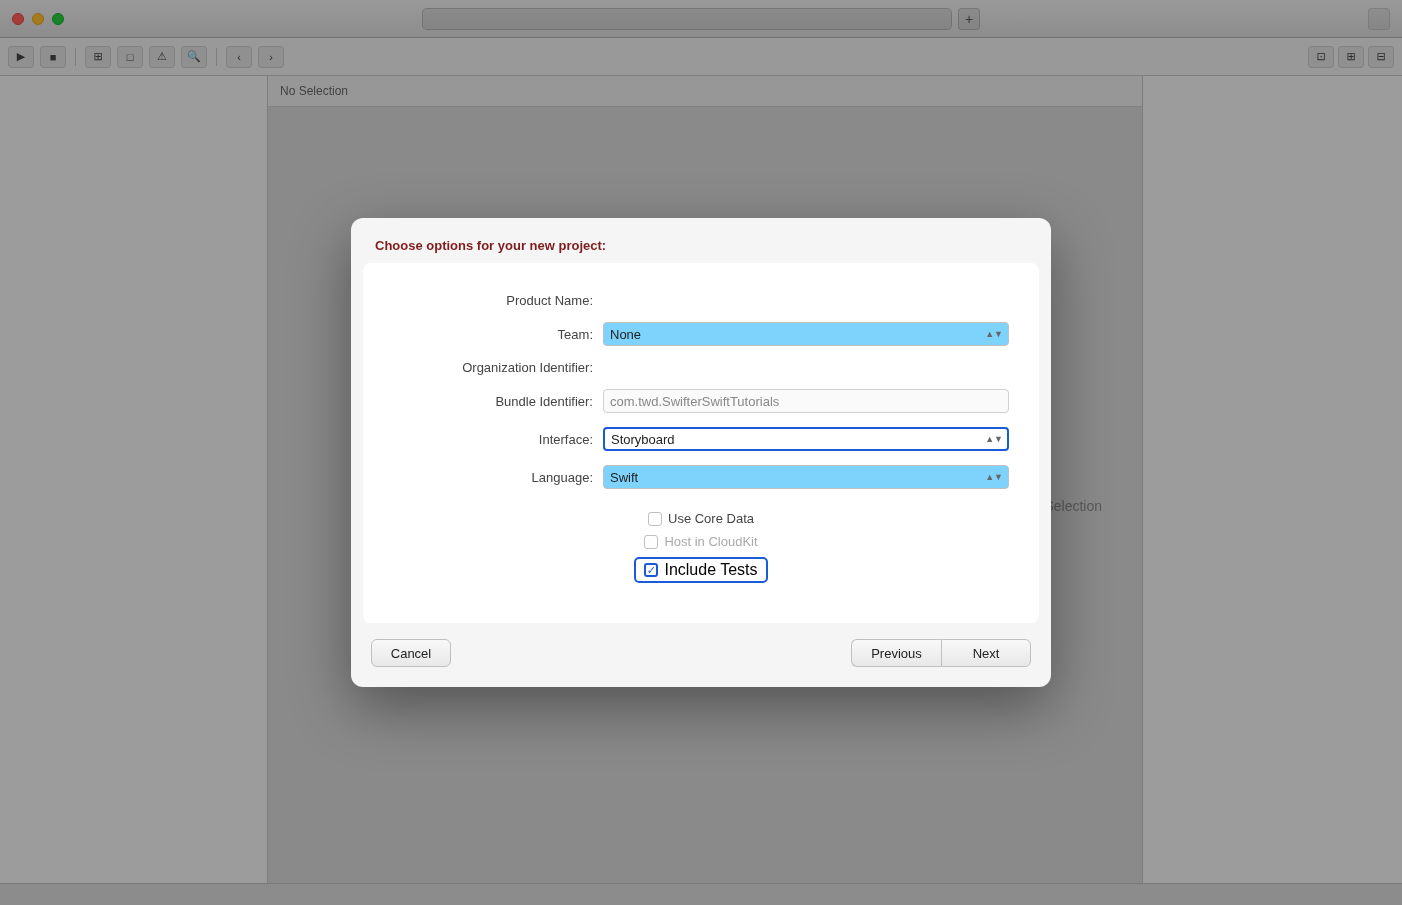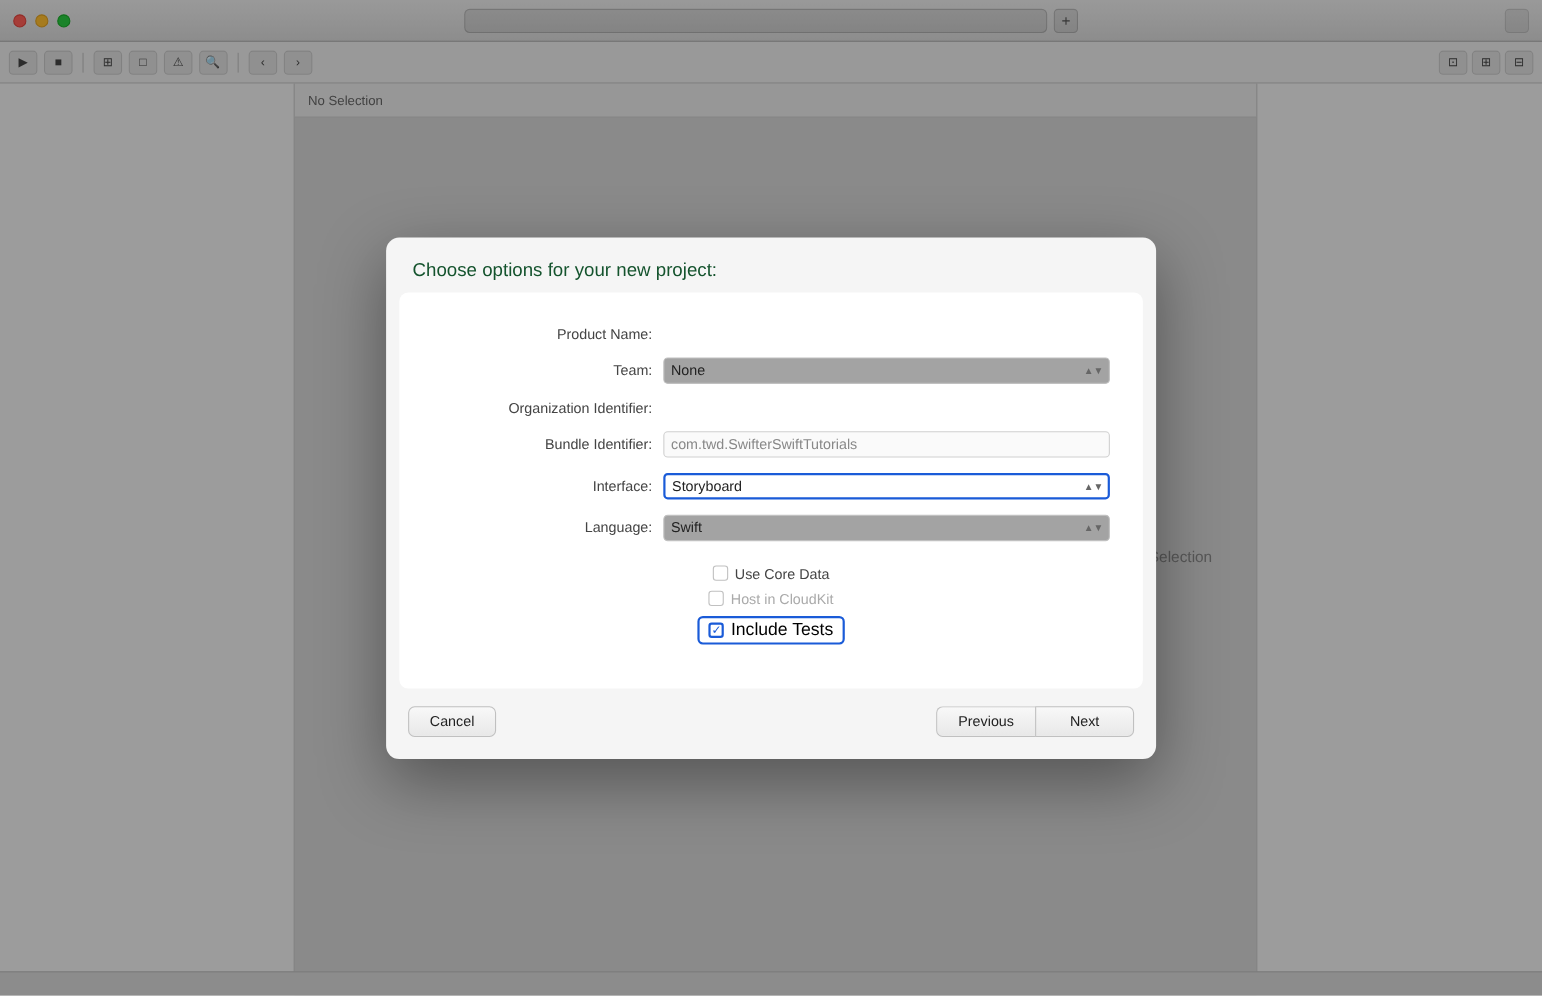--- a/index.html
+++ b/index.html
@@ -169,23 +169,23 @@
     .modal {
       width: 700px;
       background: #f5f5f5;
       border-radius: 12px;
       box-shadow: 0 20px 60px rgba(0,0,0,0.4);
       overflow: hidden;
     }
 
     .modal-header-area {
       padding: 20px 24px 10px;
-      font-size: 17px;
-      color: #14532d;
-      font-weight: 400;
+      font-size: 13px;
+      color: #7f1d1d;
+      font-weight: 700;
     }
 
     .modal-body {
       background: #ffffff;
       margin: 0 12px;
       border-radius: 8px;
       padding: 30px 0 40px;
     }
 
     .form-row {
@@ -260,21 +260,21 @@
       appearance: none;
       -webkit-appearance: none;
       cursor: pointer;
     }
 
     .form-select-plain {
       flex: 1;
       height: 24px;
       border: 1px solid #c0c0c0;
       border-radius: 4px;
-      background: #a3a3a3;
+      background: #7dd3fc;
       font-size: 13px;
       padding: 0 24px 0 6px;
       color: #222;
       outline: none;
       appearance: none;
       -webkit-appearance: none;
       cursor: pointer;
     }
 
     .select-arrow {

